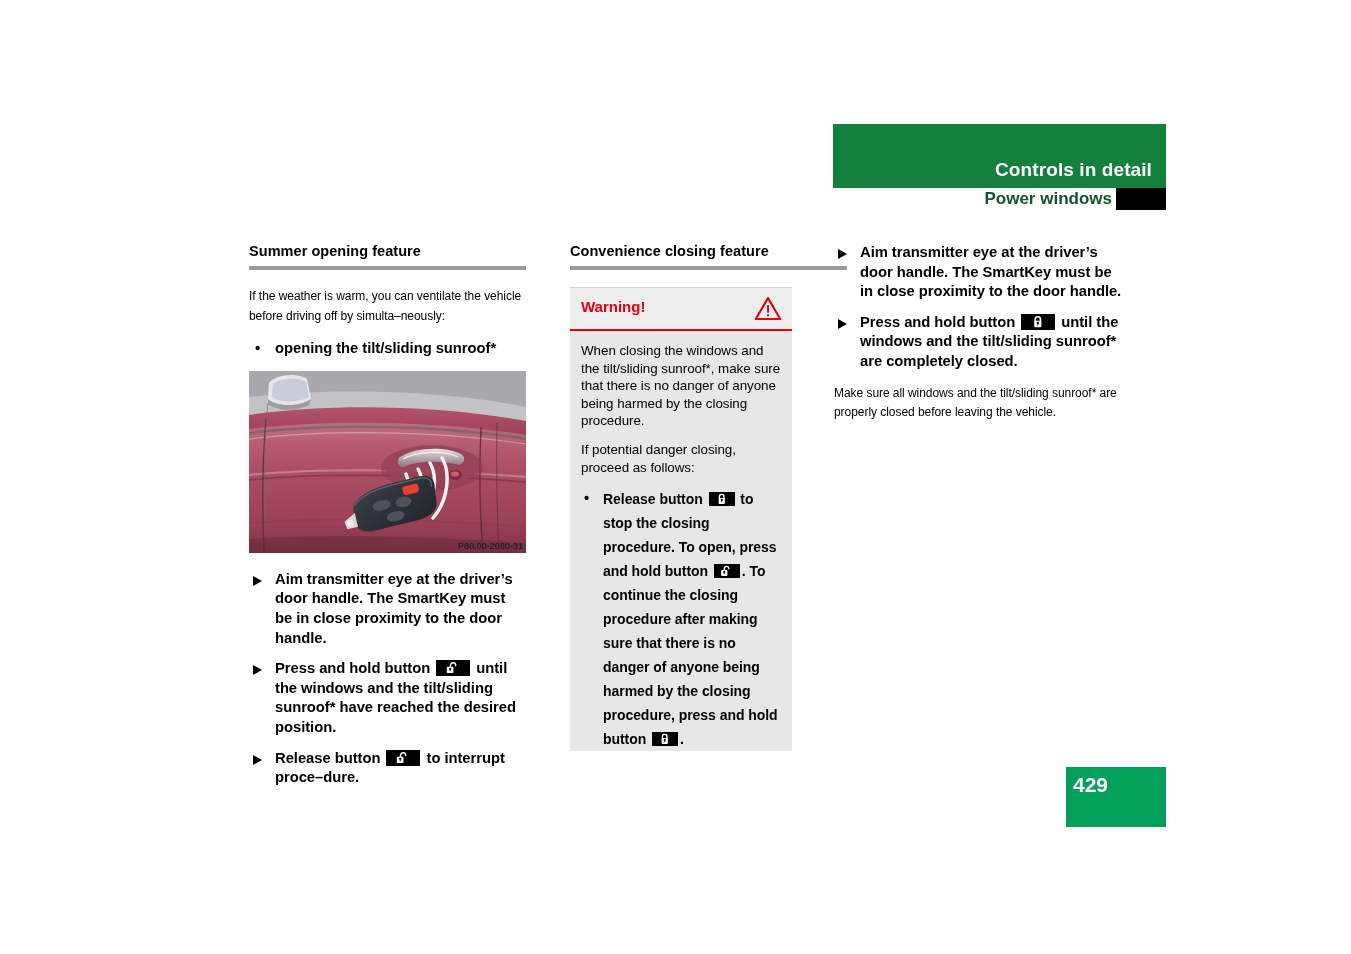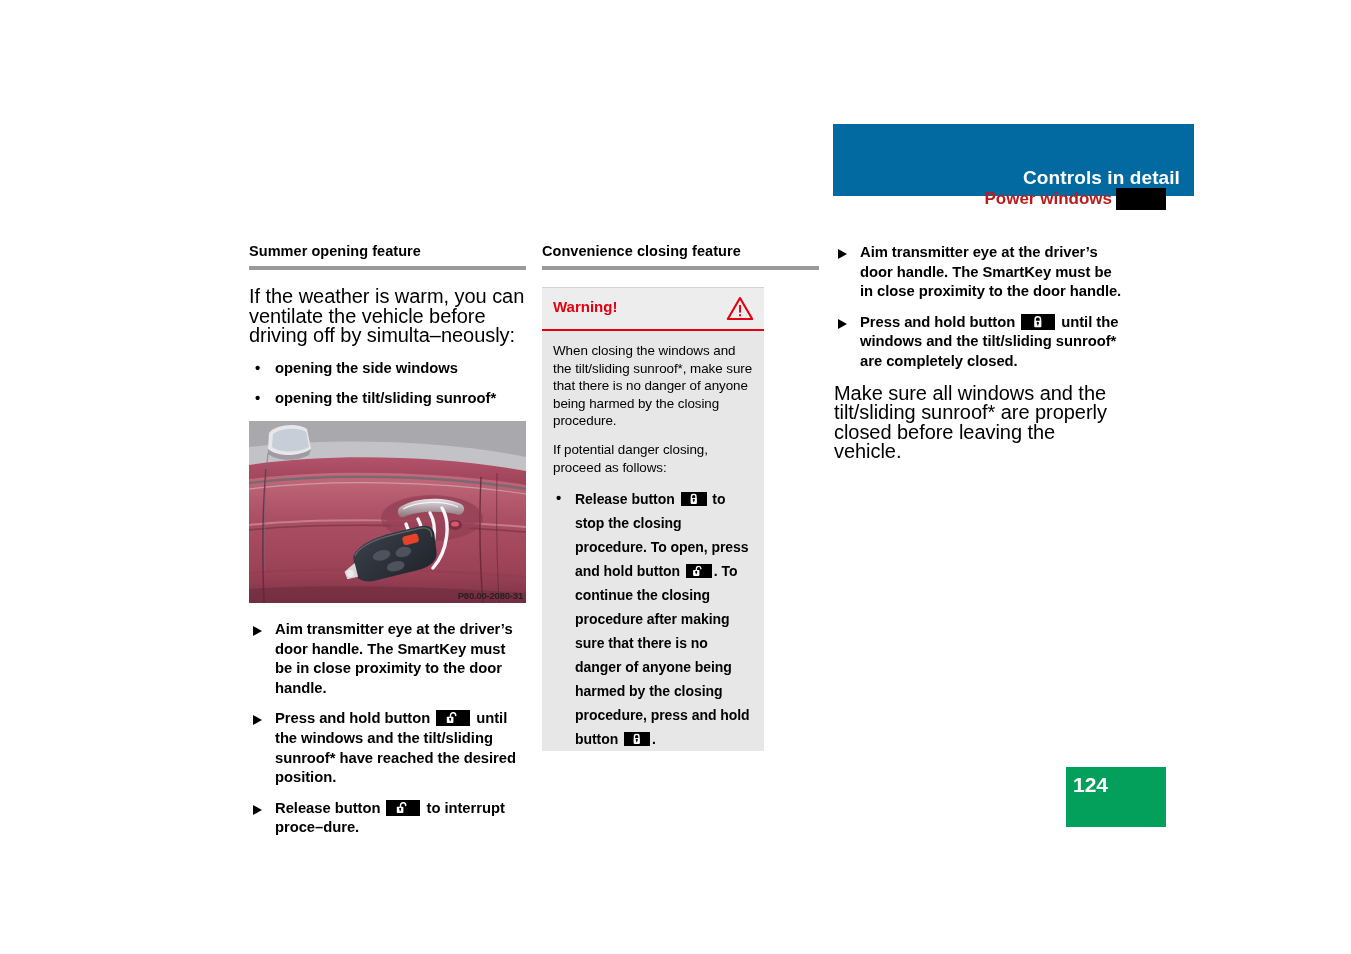--- a/index.html
+++ b/index.html
@@ -15,23 +15,22 @@
     color: #000000;
     overflow: hidden;
   }
 
   
   #header-band {
     position: absolute;
     left: 833px;
     top: 124px;
     width: 333px;
-    height: 72px;
-    background: #0369a1;
-    padding-left: 28px;
+    height: 64px;
+    background: #15803d;
   }
   #header-chapter {
     position: absolute;
     right: 14px;
     bottom: 7px;
     color: #ffffff;
     font-size: 19px;
     font-weight: bold;
     letter-spacing: 0.1px;
     white-space: nowrap;
@@ -40,21 +39,21 @@
     position: absolute;
     left: 833px;
     top: 188px;
     width: 333px;
     height: 22px;
   }
   #header-section {
     position: absolute;
     right: 54px;
     top: 0px;
-    color: #b91c1c;
+    color: #14532d;
     font-size: 17px;
     font-weight: bold;
     white-space: nowrap;
     line-height: 22px;
   }
   #header-tab {
     position: absolute;
     right: 0px;
     top: 0px;
     width: 50px;
@@ -62,38 +61,38 @@
     background: #000000;
   }
 
   
   .column {
     position: absolute;
     top: 243px;
     width: 277px;
   }
   #col-left   { left: 249px; }
-  #col-mid    { left: 542px; }
+  #col-mid    { left: 570px; }
   #col-right  { left: 834px; width: 290px; }
 
   .sec-head {
     font-size: 14.5px;
     font-weight: bold;
     letter-spacing: 0.05px;
     margin: 0 0 6px 0;
     line-height: 17px;
   }
   .sec-rule {
     height: 4px;
     background: #9a9a9a;
     margin-bottom: 17px;
   }
 
   p.body {
-    font-size: 20px;
+    font-size: 12px;
     line-height: 19.6px;
     margin: 0 0 13px 0;
     letter-spacing: -0.05px;
   }
 
   
   ul.lst {
     list-style: none;
     margin: 0 0 12px 0;
     padding: 0;
@@ -232,21 +231,20 @@
 </div>
 
 <div class="column" id="col-left">
 
   <div class="sec-head">Summer opening feature</div>
   <div class="sec-rule"></div>
 
   <p class="body">If the weather is warm, you can ventilate the vehicle before driving off by simulta–neously:</p>
 
   <ul class="lst dot">
-    <li>opening the side windows</li>
     <li>opening the tilt/sliding sunroof*</li>
   </ul>
 
   <div id="figure">
     <svg width="277" height="182" viewBox="0 0 277 182">
       <defs>
         <linearGradient id="skyG" x1="0" y1="0" x2="0" y2="1">
           <stop offset="0" stop-color="#b9b8bc"></stop>
             <stop offset="1" stop-color="#d6d4d6"></stop>
         </linearGradient>
@@ -395,14 +393,14 @@
             <path d="M4.6 5 V3.5 C4.6 1.8 5.8 0.8 7.3 0.8 C8.8 0.8 10 1.8 10 3.5 V5" stroke="#fff" stroke-width="1.5" fill="none" stroke-linecap="round"></path>
             <rect x="3.7" y="4.8" width="7.2" height="6.4" rx="0.9" fill="#fff"></rect>
             <rect x="6.85" y="6.8" width="1" height="2.7" fill="#000"></rect>
             <circle cx="7.3" cy="7" r="1.15" fill="#000"></circle>
           </svg></span><span> until the windows and the tilt/sliding sunroof* are completely closed.</span></li>
   </ul>
   <p class="body">Make sure all windows and the tilt/sliding sunroof* are properly closed before leaving the vehicle.</p>
 </div>
 
 <div id="pagenum-box">
-  <div id="pagenum">124</div>
+  <div id="pagenum">429</div>
 </div>
 
 </body></html>

